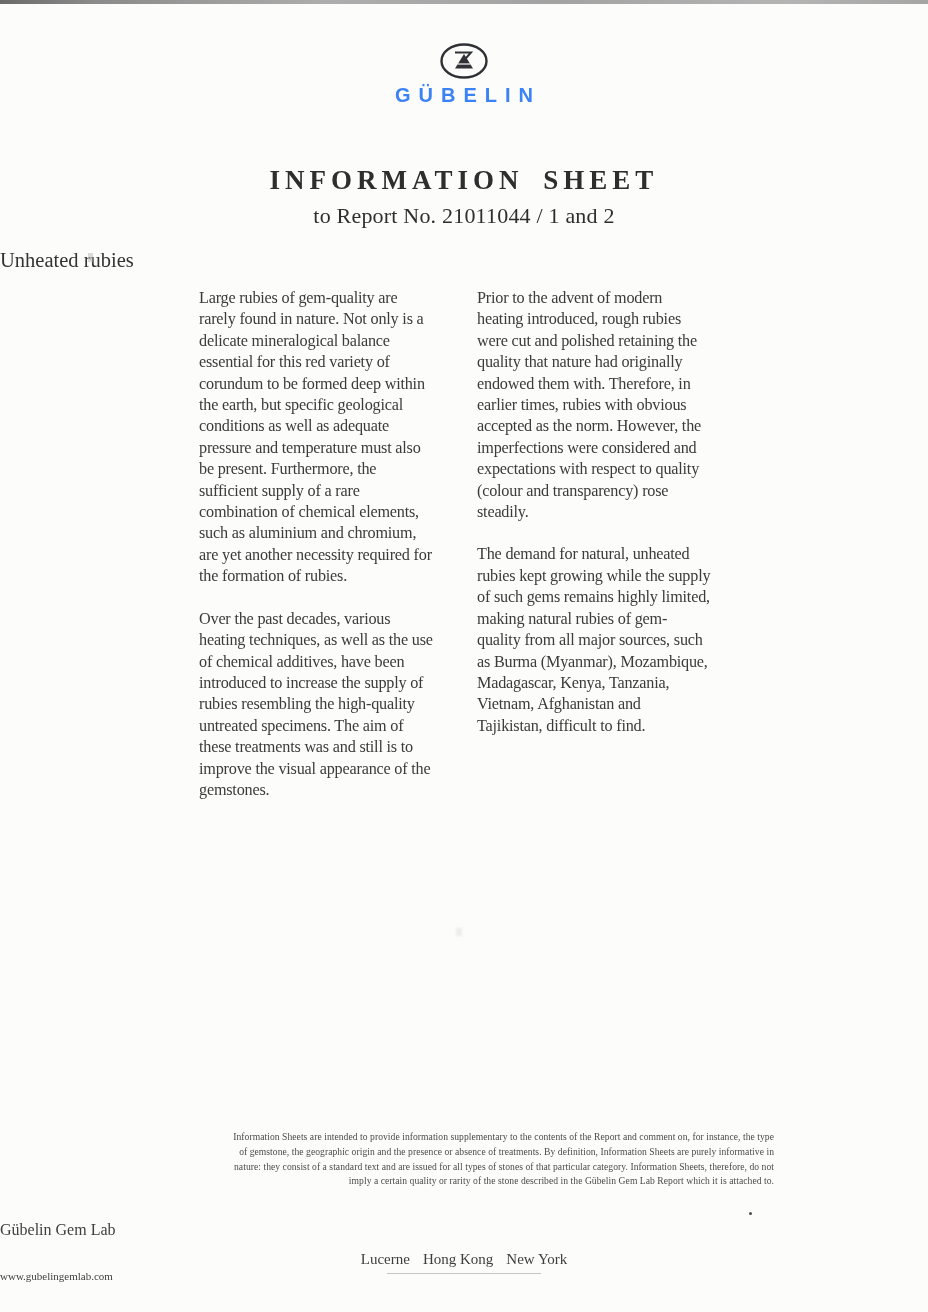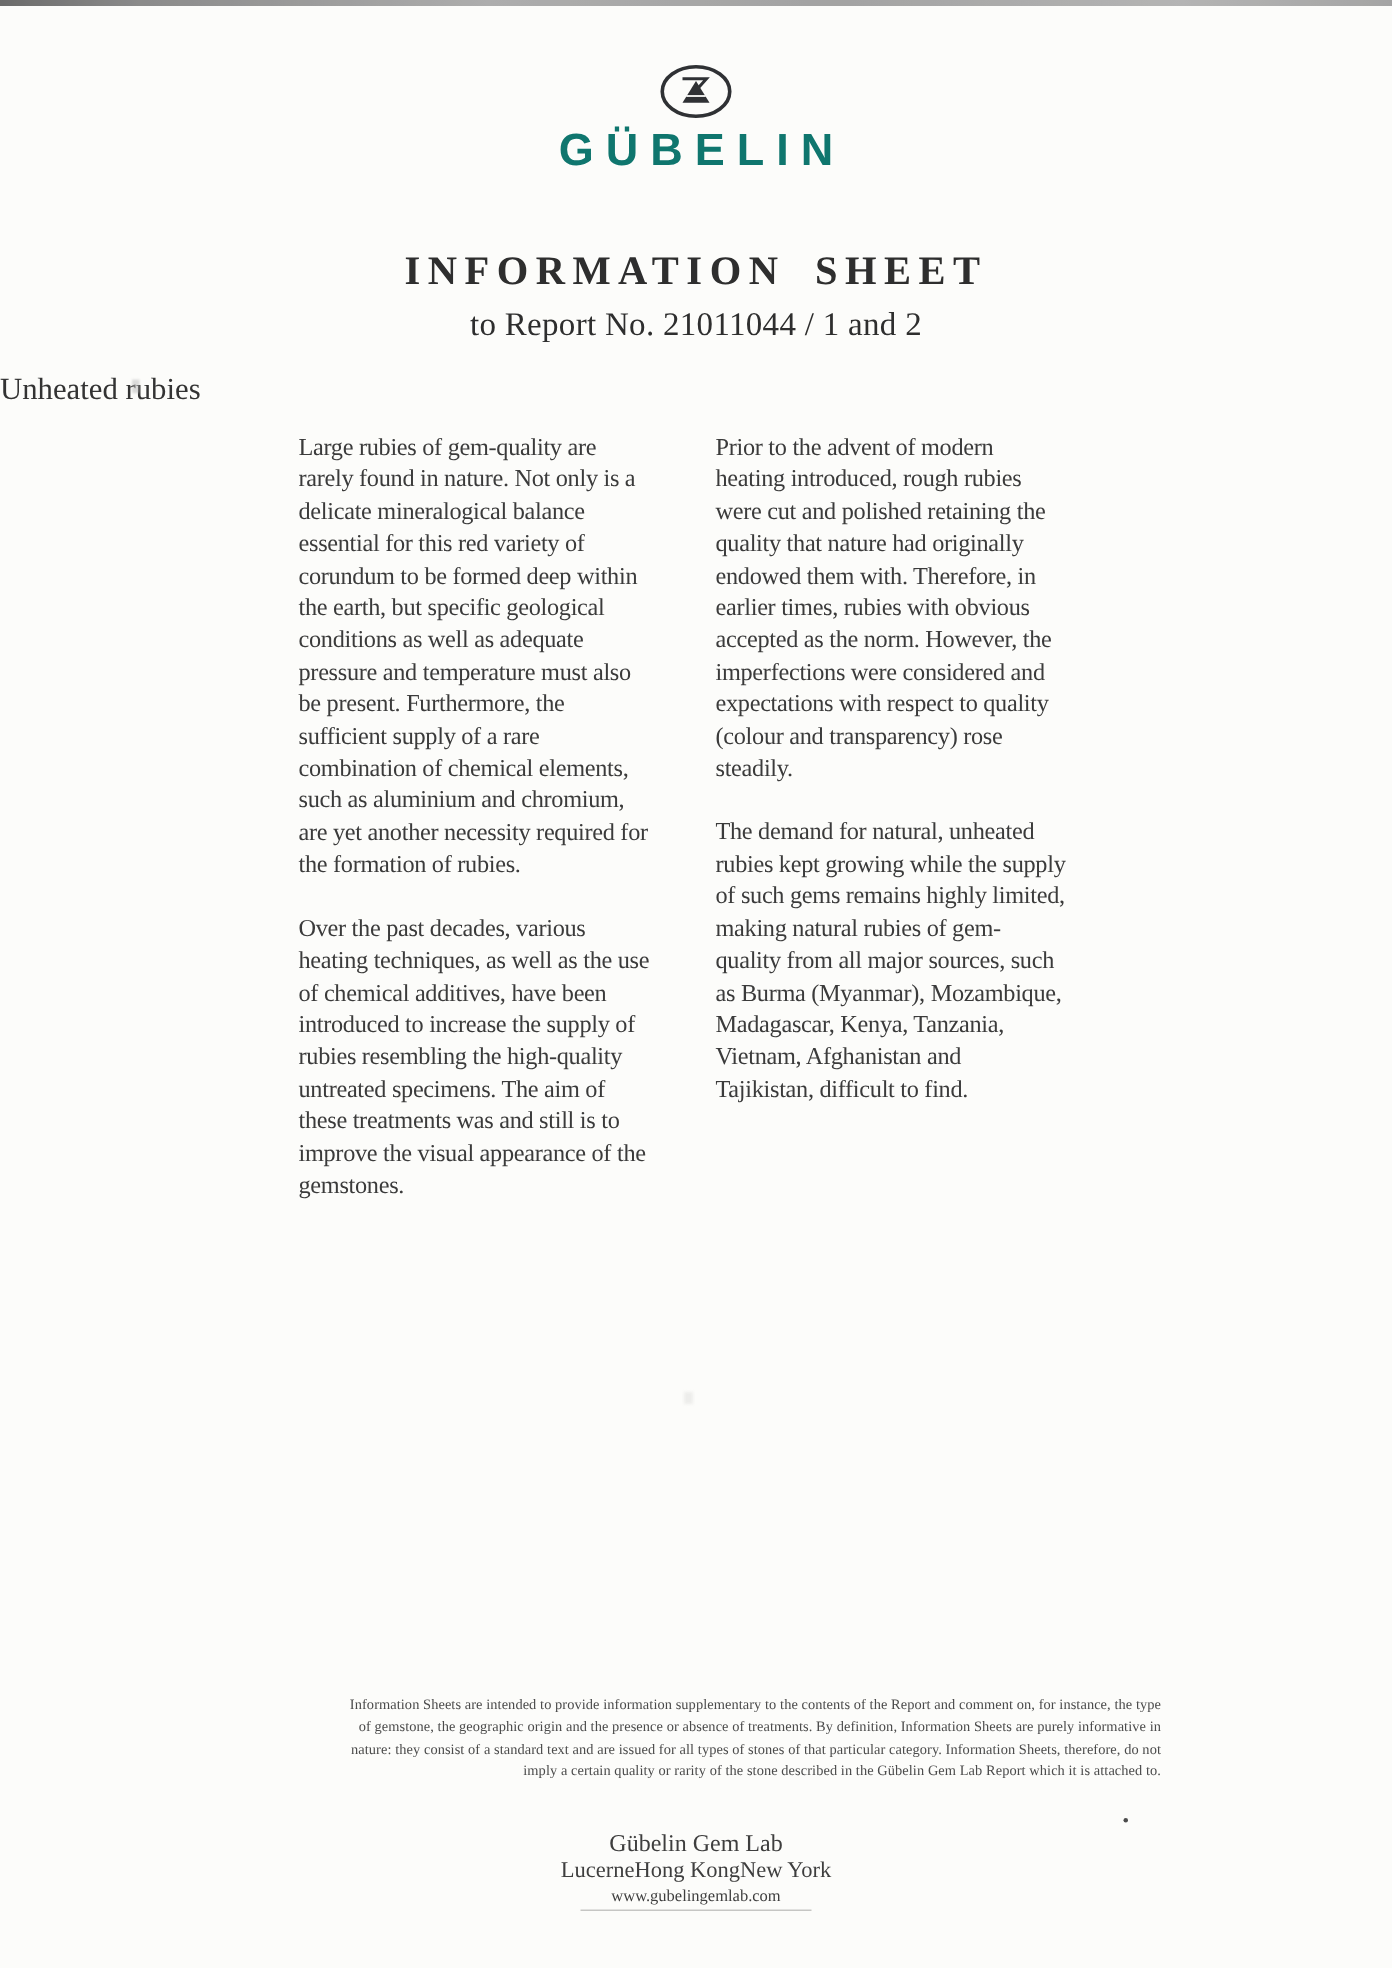--- a/index.html
+++ b/index.html
@@ -17,24 +17,24 @@
     position:absolute;top:0;left:0;width:100%;height:4px;
     background:linear-gradient(90deg,#474747 0%,#6f6f6f 10%,#9a9a9a 35%,#8d8d8d 60%,#a3a3a3 85%,#8f8f8f 100%);
     opacity:.8;filter:blur(.4px);
   }
   .logo-block{position:absolute;top:42px;left:0;width:100%;text-align:center;}
   .emblem{display:block;margin:0 auto;}
   .wordmark{
     margin-top:2px;
     font-family:"Liberation Sans", sans-serif;
     font-weight:700;
-    font-size:30px;
+    font-size:20px;
     letter-spacing:8px;
     padding-left:8px; 
-    color:#0f766e;
+    color:#3b82f6;
   }
   .title-block{position:absolute;top:165px;left:0;width:100%;text-align:center;color:#2e2e2e;}
   .doc-title{
     font-size:27px;
     letter-spacing:5px;
     word-spacing:8px;
     font-weight:700;
   }
   .doc-subtitle{font-size:22px;margin-top:7px;letter-spacing:.2px;}
   .section-heading{
@@ -48,23 +48,23 @@
   .col{width:258px;font-size:16.2px;line-height:21.4px;letter-spacing:-0.2px;color:#3b3b3b;}
   .para{margin:0 0 21px 0;}
   .tline{display:block;white-space:nowrap;}
   .footnote{
     position:absolute;top:1130px;left:50%;transform:translateX(-50%);
     width:620px;text-align:center;
     font-size:9.6px;line-height:14.8px;
     color:#4b4b4b;letter-spacing:.05px;
   }
   .footnote .fline{display:block;white-space:nowrap;text-align:right;}
-  .footer-block{position:absolute;top:1221px;left:0;width:100%;text-align:center;color:#3e3e3e;}
+  .footer-block{position:absolute;top:1221px;left:0;width:100%;color:#3e3e3e;}
   .footer-company{font-size:16px;}
-  .footer-locations{margin-top:0;font-size:15px;display:flex;justify-content:center;}
+  .footer-locations{margin-top:12px;font-size:15px;display:flex;justify-content:center;gap:13px;}
   .footer-website{margin-top:2px;font-size:11px;}
   .footer-rule{
     position:absolute;top:1273px;left:387px;width:154px;height:1px;
     background:#c6c6c4;
   }
   
   .speck-a{position:absolute;left:88px;top:253px;width:5px;height:9px;
     background:#b9b9b9;opacity:.5;filter:blur(.6px);}
   .speck-b{position:absolute;left:749px;top:1212px;width:3px;height:3px;
     background:#4c4c4c;border-radius:50%;}

